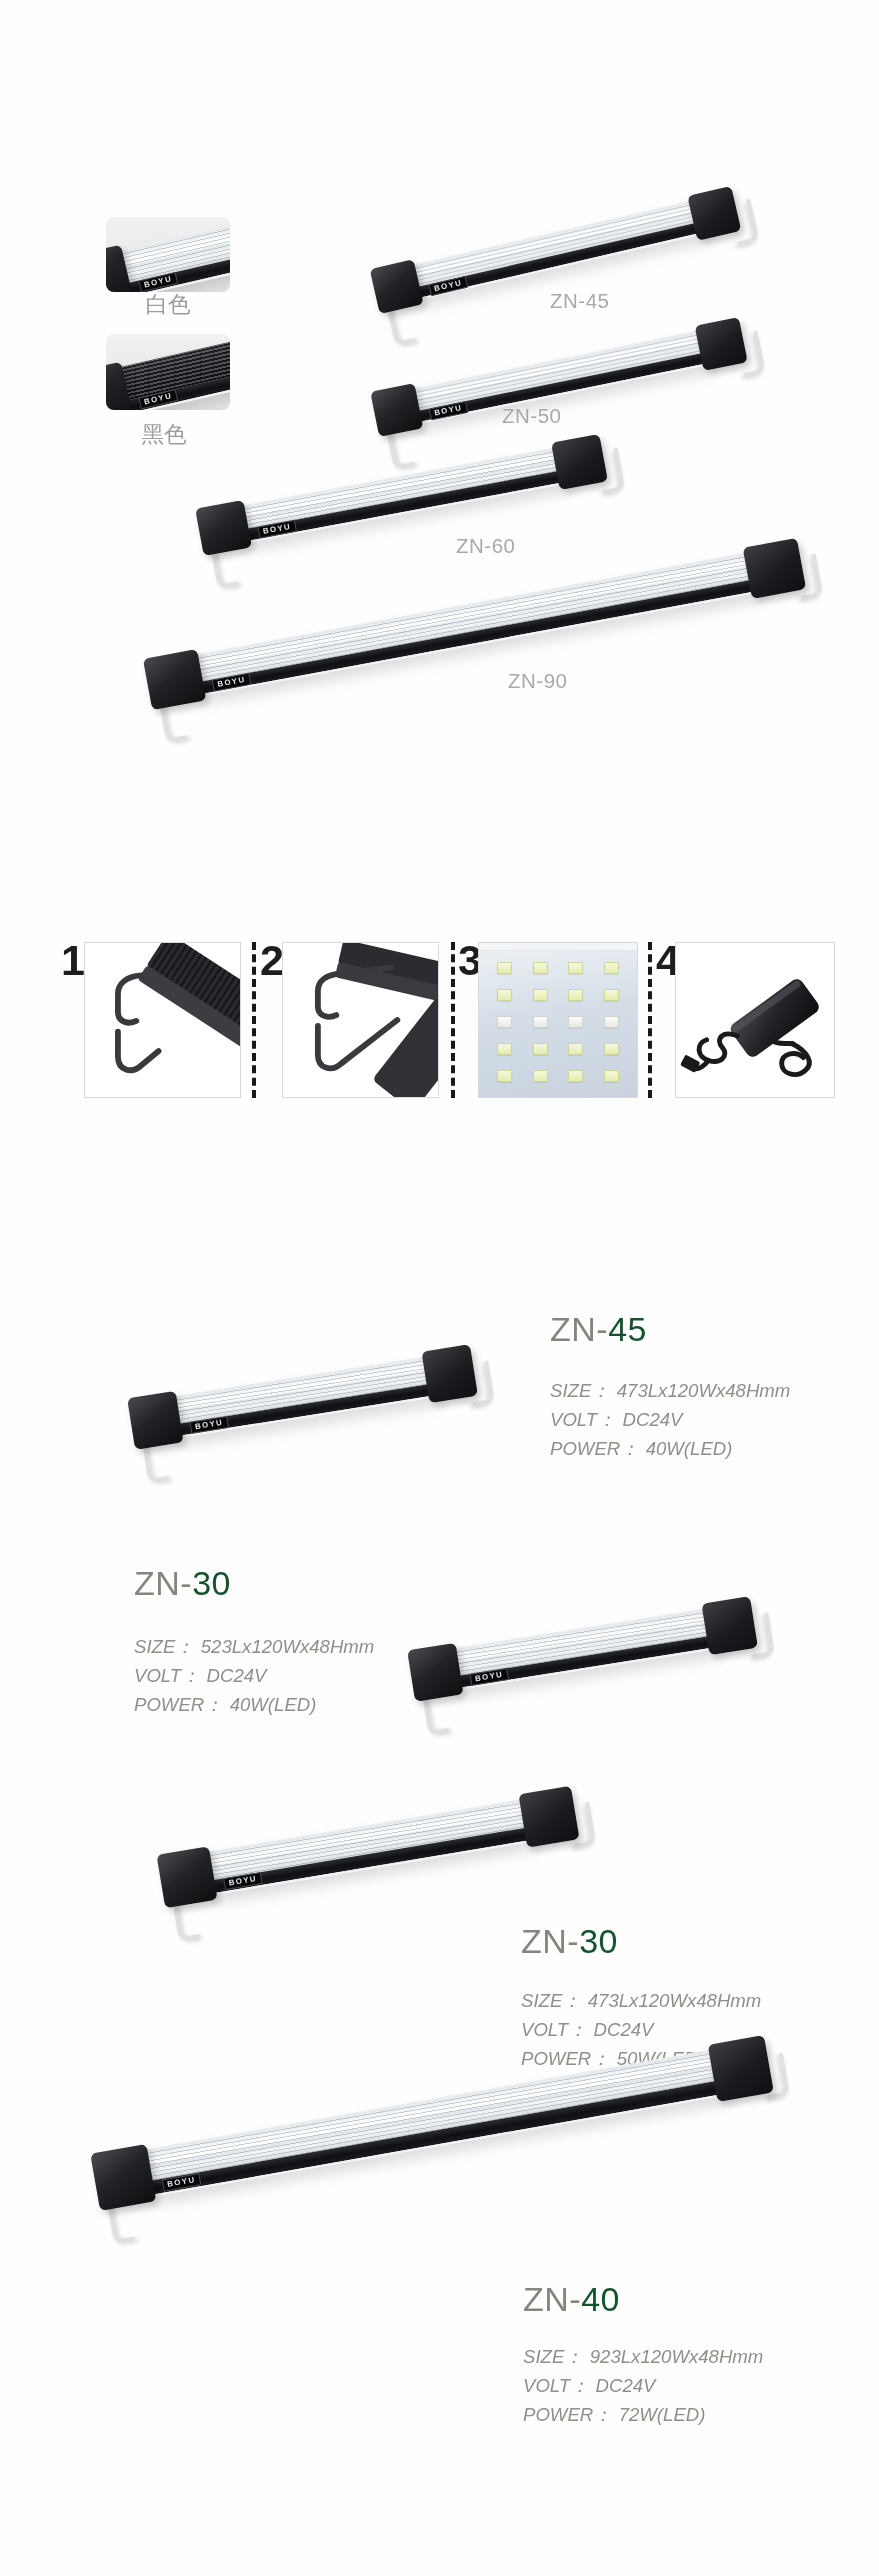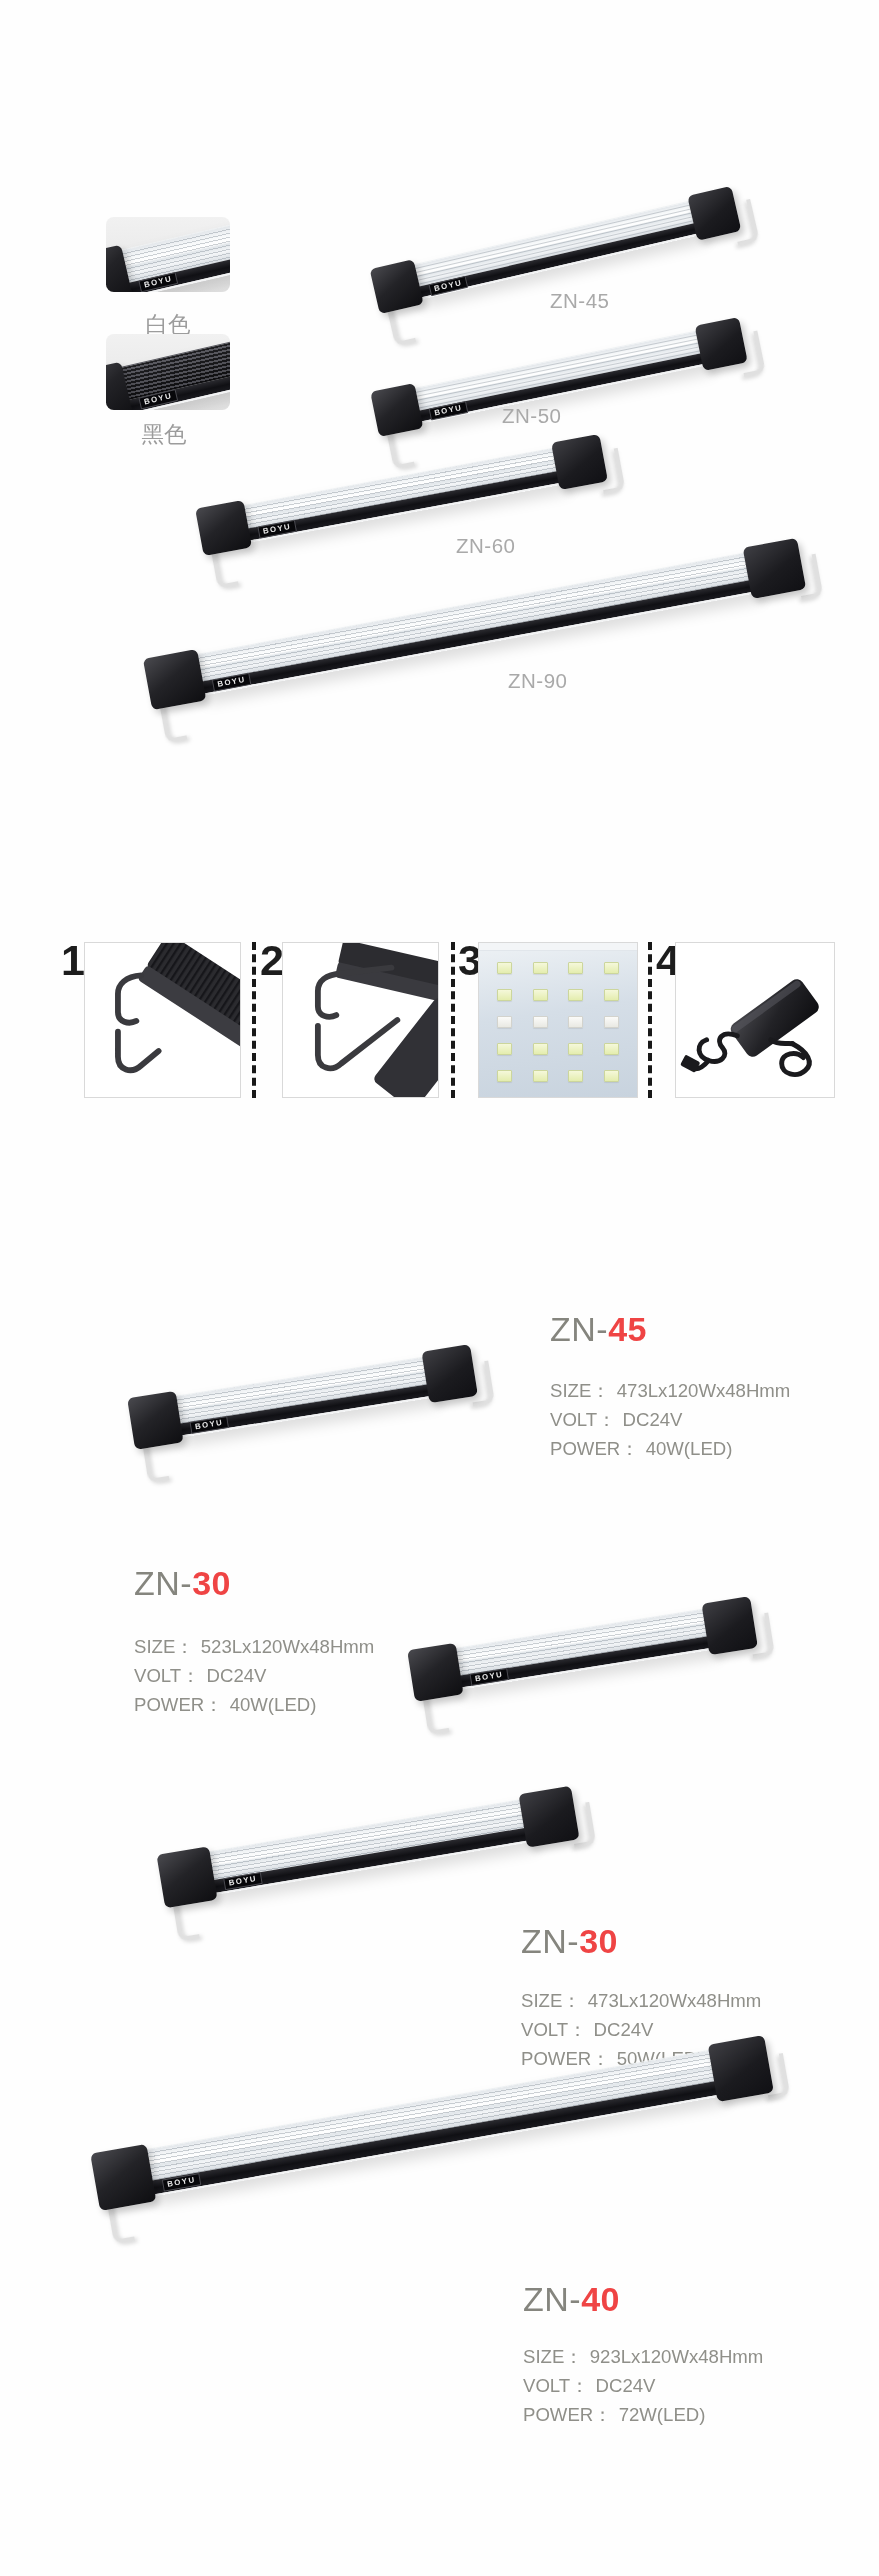--- a/index.html
+++ b/index.html
@@ -50,22 +50,22 @@
   .led-panel{position:absolute;inset:0;background:linear-gradient(172deg,#eef2f5 0%,#d5dee7 45%,#c8d3de 100%);}
   .led-strip{position:absolute;top:0;left:0;right:0;height:6.8px;background:#f3f5f7;border-bottom:1px solid #e1e6eb;}
   .led-grid{position:absolute;left:7.8px;right:7.8px;top:11.7px;bottom:7.8px;display:grid;
       grid-template-columns:repeat(4,1fr);grid-template-rows:repeat(5,1fr);}
   .led{width:12.7px;height:9.8px;margin:auto;border-radius:1px;
       background:linear-gradient(#f5f8da,#e4edae);border:1px solid #ccd69c;box-shadow:0 1px 1px rgba(0,0,0,.08);}
   .led.white{background:linear-gradient(#fbfbf9,#e9e9e3);border-color:#d3d3cd;}
 
   
   .spec-title{position:absolute;font-size:34px;color:#85857e;letter-spacing:0.5px;}
-  .spec-title b{font-weight:700;color:#ef4444;}
-  .spec-rows{position:absolute;font-size:18.6px;color:#8f8f89;}
+  .spec-title b{font-weight:400;color:#14532d;}
+  .spec-rows{position:absolute;font-size:18.6px;color:#8f8f89;font-style:italic;}
   .spec-row{height:29px;line-height:29px;display:flex;white-space:nowrap;}
   .spec-row .lab{margin-right:6.8px;}
 </style>
 </head>
 <body>
 
 <div class="page">
 
   <div>
 
@@ -75,21 +75,21 @@
           <div class="cap"></div>
           <div class="mid">
             <div class="face-top"></div>
             <div class="face-front">
               <span class="brand-chip">BOYU</span>
             </div>
           </div>
         </div>
       </div>
     </div>
-    <div class="v-label" style="left:106px;top:289px;margin-top:20px;">白色</div>
+    <div class="v-label" style="left:106px;top:289px;">白色</div>
 
     <div class="swatch" style="left:106px;top:334px;width:124px;height:76px;">
       <div class="light dark" style="left:-35px;top:13.7px;width:225px;--h:35px;--f:13.7px;--cap:55px;transform:rotate(-13deg);">
         <div class="bar">
           <div class="cap"></div>
           <div class="mid">
             <div class="face-top"></div>
             <div class="face-front">
               <span class="brand-chip">BOYU</span>
             </div>

